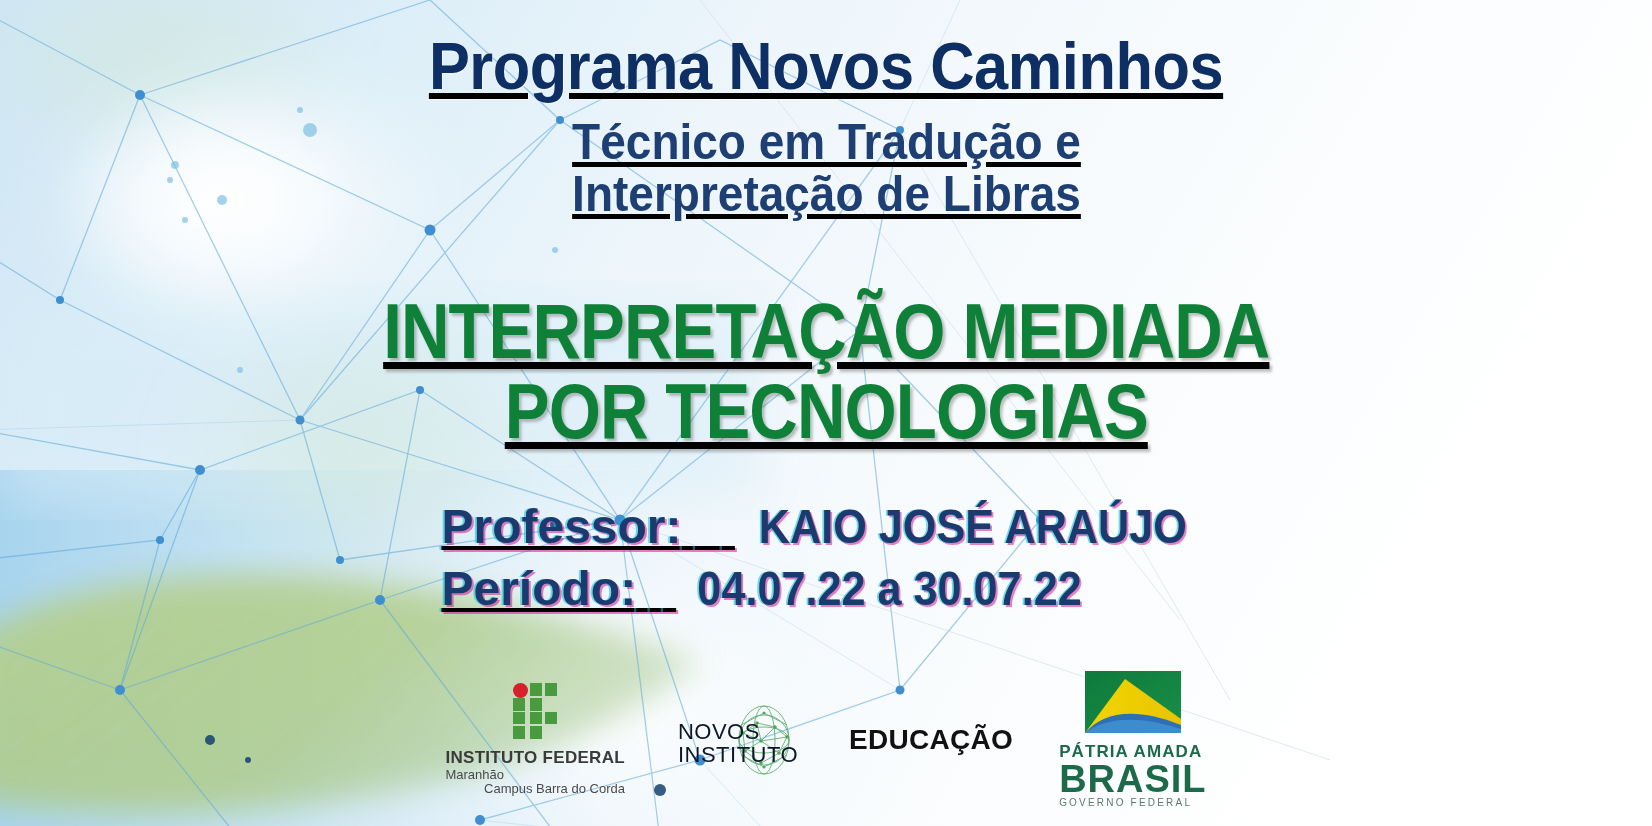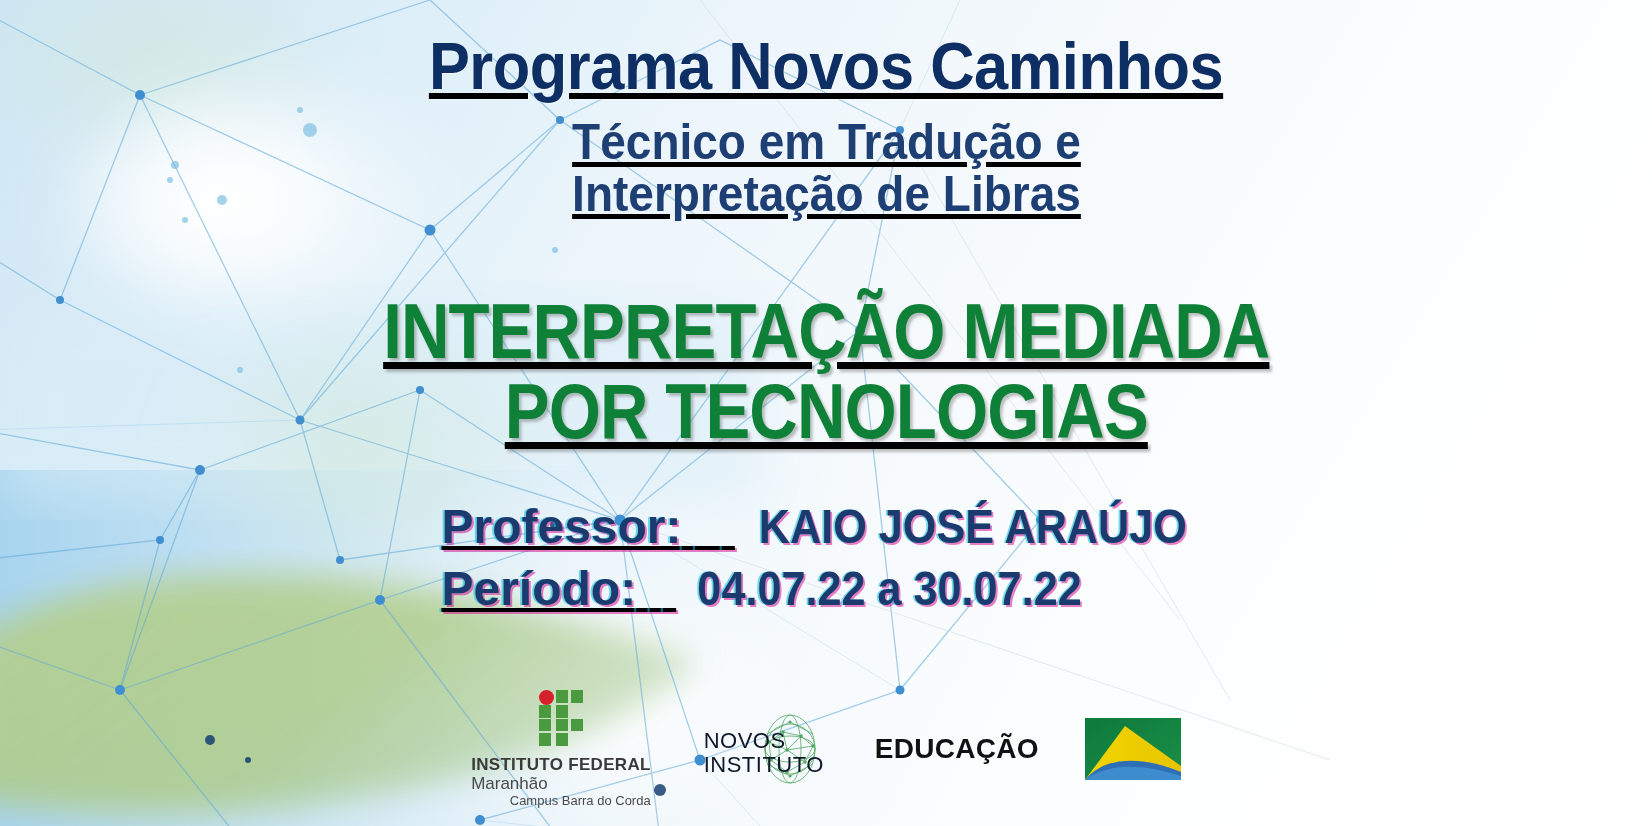--- a/index.html
+++ b/index.html
@@ -89,21 +89,21 @@
     justify-content:center;
     gap:46px;
   }
   .logo { display:flex; align-items:center;flex-direction:column; }
 
   
   .if-logo { gap:10px; }
   .if-grid { width:44px; height:56px; }
   .if-text { line-height:1.1; }
   .if-l1 { font-size:17px; font-weight:bold; color:#3a3a3a; letter-spacing:.3px; }
-  .if-l2 { font-size:17px; color:#4a4a4a; }
+  .if-l2 { font-size:13px; color:#4a4a4a; }
   .if-l3 { font-size:13px; color:#4a4a4a;text-align:right; }
 
   
   .nc-logo { position:relative; width:132px; height:74px; }
   .nc-globe { position:absolute; right:2px; top:0; }
   .nc-text {
     position:absolute; left:7px; top:17px;
     font-size:22px; font-weight:500; color:#0f172a;
     line-height:1.08; letter-spacing:.5px;
   }
@@ -367,15 +367,20 @@
               <stop offset="0" stop-color="#f2d500"></stop>
               <stop offset="1" stop-color="#e8c400"></stop>
             </linearGradient>
           </defs>
           <rect width="96" height="62" fill="url(#bg1)"></rect>
           <path d="M0 62 L40 8 L96 48 L96 62 Z" fill="url(#by1)"></path>
           <path d="M0 62 C18 40, 52 36, 96 54 L96 62 Z" fill="#2f6fb5"></path>
           <path d="M0 62 C20 46, 54 44, 96 58 L96 62 Z" fill="#3f8fd0" opacity="0.9"></path>
         </svg>
       </span>
+      <span class="br-text">
+        <div class="br-l1">PÁTRIA AMADA</div>
+        <div class="br-l2">BRASIL</div>
+        <div class="br-l3">GOVERNO FEDERAL</div>
+      </span>
     </div>
   </div>
 </div>
 
 </body></html>

